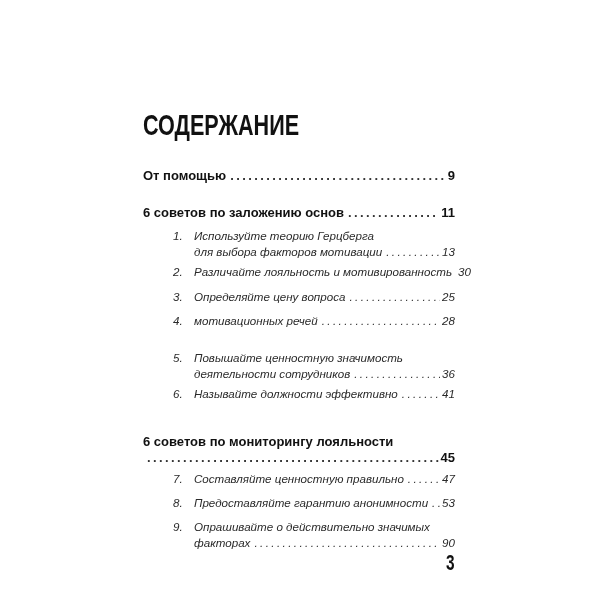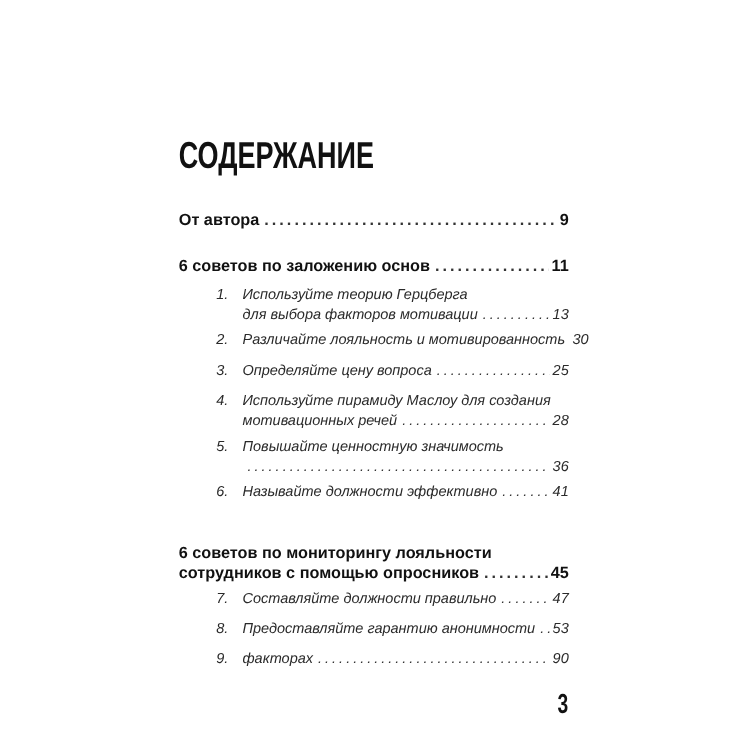--- a/index.html
+++ b/index.html
@@ -34,21 +34,21 @@
       transform: scaleX(0.7); transform-origin: left top; color: #111;
     }
   </style>
 </head>
 <body>
 
 <div class="page">
   <div class="title">СОДЕРЖАНИЕ</div>
 
   <div class="row section" style="top:168px;">
-    <span class="txt">От автора</span>
+    <span class="txt">От помощью</span>
     <span class="leader">................................................................................</span>
     <span class="pg">9</span>
   </div>
 
   <div class="row section" style="top:205px;">
     <span class="txt">6 советов по заложению основ</span>
     <span class="leader">................................................................................</span>
     <span class="pg">11</span>
   </div>
 
@@ -74,75 +74,75 @@
   <div class="row sub" style="top:289px;">
     <span class="num">3.</span>
     <span class="txt">Определяйте цену вопроса</span>
     <span class="leader">................................................................................</span>
     <span class="pg">25</span>
   </div>
 
   <div class="row sub" style="top:313px; align-items:flex-start;">
     <span class="num">4.</span>
     <div class="multi">
-      <span class="txt">Используйте пирамиду Маслоу для создания</span>
       <div class="line2">
         <span class="txt">мотивационных речей</span>
         <span class="leader">................................................................................</span>
         <span class="pg">28</span>
       </div>
     </div>
   </div>
 
   <div class="row sub" style="top:350px; align-items:flex-start;">
     <span class="num">5.</span>
     <div class="multi">
       <span class="txt">Повышайте ценностную значимость</span>
       <div class="line2">
+        <span class="txt">деятельности сотрудников</span>
         <span class="leader">................................................................................</span>
         <span class="pg">36</span>
       </div>
     </div>
   </div>
 
   <div class="row sub" style="top:386px;">
     <span class="num">6.</span>
     <span class="txt">Называйте должности эффективно</span>
     <span class="leader">................................................................................</span>
     <span class="pg">41</span>
   </div>
 
   <div class="row section" style="top:434px; align-items:flex-start;justify-content:center;">
     <div class="multi">
       <span class="txt">6 советов по мониторингу лояльности</span>
       <div class="line2">
-        <span class="txt">сотрудников с помощью опросников</span>
         <span class="leader">................................................................................</span>
         <span class="pg">45</span>
       </div>
     </div>
   </div>
 
   <div class="row sub" style="top:471px;">
     <span class="num">7.</span>
-    <span class="txt">Составляйте должности правильно</span>
+    <span class="txt">Составляйте ценностную правильно</span>
     <span class="leader">................................................................................</span>
     <span class="pg">47</span>
   </div>
 
   <div class="row sub" style="top:495px;">
     <span class="num">8.</span>
     <span class="txt">Предоставляйте гарантию анонимности</span>
     <span class="leader">................................................................................</span>
     <span class="pg">53</span>
   </div>
 
   <div class="row sub" style="top:519px; align-items:flex-start;">
     <span class="num">9.</span>
     <div class="multi">
+      <span class="txt">Опрашивайте о действительно значимых</span>
       <div class="line2">
         <span class="txt">факторах</span>
         <span class="leader">................................................................................</span>
         <span class="pg">90</span>
       </div>
     </div>
   </div>
 
   <div class="pagenum">3</div>
 </div>

